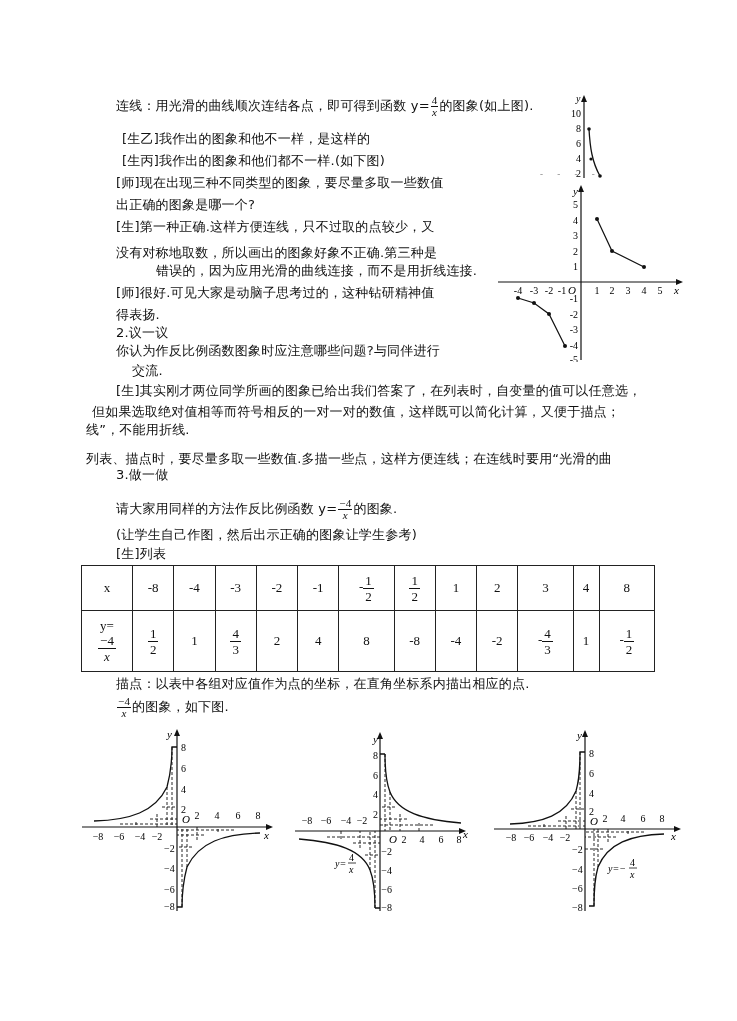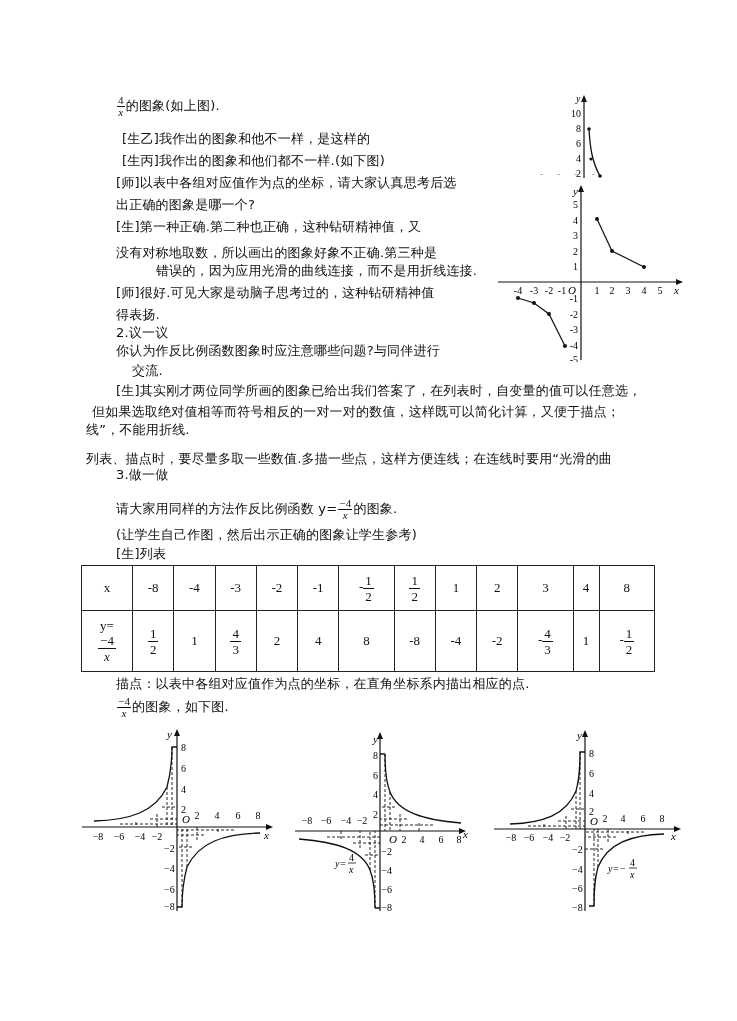--- a/index.html
+++ b/index.html
@@ -15,27 +15,27 @@
   table.val tr.r2 td { height:60px; }
   .cfrac { display:inline-block; vertical-align:middle; text-align:center; line-height:15px; }
   .cfrac .n { display:block; border-bottom:1px solid #111; padding:0 2px; }
   .cfrac .d { display:block; }
   svg text { font-family:"Liberation Serif", serif; }
 </style>
 </head>
 <body>
 
 <div class="line" style="left:116px;top:95px;">
-  <span class="frac"><span class="num">4</span><span class="den">x</span></span><span>的图象(如上图).</span>
+  <span>连线：用光滑的曲线顺次连结各点，即可得到函数 y=</span><span class="frac"><span class="num">4</span><span class="den">x</span></span><span>的图象(如上图).</span>
 </div>
 <div class="line" style="left:122px;top:130px;">[生乙]我作出的图象和他不一样，是这样的</div>
 <div class="line" style="left:122px;top:152px;">[生丙]我作出的图象和他们都不一样.(如下图)</div>
-<div class="line" style="left:116px;top:174px;">[师]以表中各组对应值作为点的坐标，请大家认真思考后选</div>
+<div class="line" style="left:116px;top:174px;">[师]现在出现三种不同类型的图象，要尽量多取一些数值</div>
 <div class="line" style="left:116px;top:196px;">出正确的图象是哪一个?</div>
-<div class="line" style="left:116px;top:218px;">[生]第一种正确.第二种也正确，这种钻研精神值，又</div>
+<div class="line" style="left:116px;top:218px;">[生]第一种正确.这样方便连线，只不过取的点较少，又</div>
 <div class="line" style="left:116px;top:244px;">没有对称地取数，所以画出的图象好象不正确.第三种是</div>
 <div class="line" style="left:116px;top:262px;margin-left:40px;">错误的，因为应用光滑的曲线连接，而不是用折线连接.</div>
 <div class="line" style="left:116px;top:284px;">[师]很好.可见大家是动脑子思考过的，这种钻研精神值</div>
 <div class="line" style="left:116px;top:306px;">得表扬.</div>
 <div class="line" style="left:116px;top:324px;text-align:right;">2.议一议</div>
 <div class="line" style="left:116px;top:342px;">你认为作反比例函数图象时应注意哪些问题?与同伴进行</div>
 <div class="line" style="left:132px;top:362px;">交流.</div>
 <div class="line" style="left:116px;top:382px;">[生]其实刚才两位同学所画的图象已给出我们答案了，在列表时，自变量的值可以任意选，</div>
 <div class="line" style="left:92px;top:403px;">但如果选取绝对值相等而符号相反的一对一对的数值，这样既可以简化计算，又便于描点；</div>
 <div class="line" style="left:86px;top:424px;margin-top:26px;">列表、描点时，要尽量多取一些数值.多描一些点，这样方便连线；在连线时要用“光滑的曲</div>

